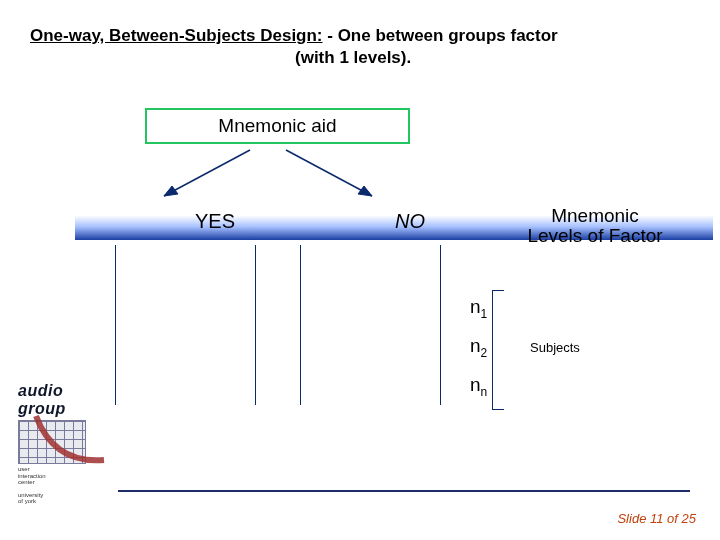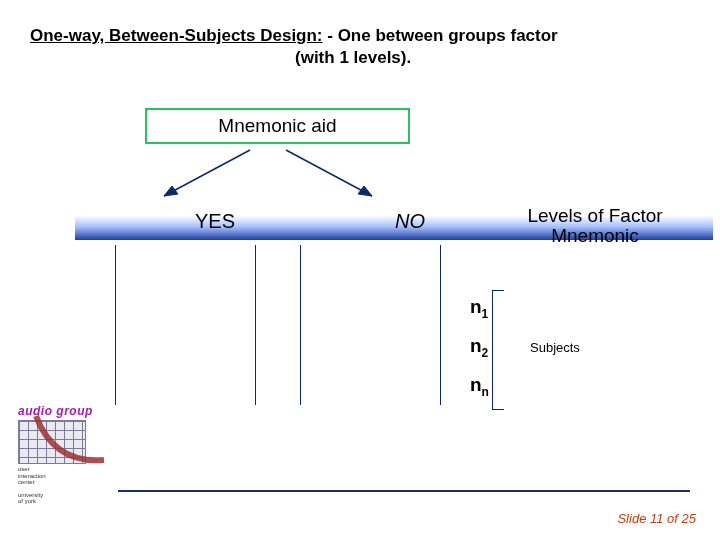--- a/index.html
+++ b/index.html
@@ -38,30 +38,30 @@
   .vline.d { left: 440px; }
 
   .bracket { position: absolute; left: 492px; top: 290px; width: 14px; height: 120px; }
   .bracket::before, .bracket::after, .bracket .mid {
     content: ""; position: absolute; background: #0a2a6c;
   }
   .bracket::before { top: 0; left: 0; width: 12px; height: 1px; }
   .bracket::after { bottom: 0; left: 0; width: 12px; height: 1px; }
   .bracket .mid { top: 0; left: 0; width: 1px; height: 120px; }
 
-  .n-list { position: absolute; left: 470px; top: 296px; font-size: 19px; font-weight: bold; }
+  .n-list { position: absolute; left: 470px; top: 296px; font-size: 19px; }
   .n-item { margin-bottom: 14px; }
   .n-item sub { font-size: 12px; vertical-align: sub; }
 
   .subjects-label { position: absolute; left: 530px; top: 340px; font-size: 13px; }
 
   .arrow { position: absolute; stroke: #0a2a6c; fill: #0a2a6c; }
 
   .logo { position: absolute; left: 18px; bottom: 36px; width: 92px; }
-  .logo-title { font-style: italic; font-weight: bold; font-size: 12px; color: #a21caf; letter-spacing: 0.5px; }
+  .logo-title { font-style: italic; font-weight: bold; font-size: 16px; color: #0f172a; letter-spacing: 0.5px; }
   .logo-grid {
     width: 68px; height: 44px; margin-top: 2px; position: relative;
     background:
       repeating-linear-gradient(to right, #7a7a9a 0 1px, transparent 1px 9px),
       repeating-linear-gradient(to bottom, #7a7a9a 0 1px, transparent 1px 9px);
     background-color: #e9e9f0;
     border: 1px solid #7a7a9a;
   }
   .logo-grid::after {
     content: ""; position: absolute; left: -6px; top: -4px; right: 10px; bottom: -4px;
@@ -100,22 +100,22 @@
   </svg>
 
   <div class="gradbar gradbar-levels"></div>
   <div class="yes-box">
       <span>YES</span>
     </div>
   <div class="no-box">
       <span>NO</span>
     </div>
   <div class="levels-box">
+    <div>Mnemonic</div>
     <div>Levels of Factor</div>
-    <div>Mnemonic</div>
   </div>
 
   <div class="vline a"></div>
   <div class="vline b"></div>
   <div class="vline c"></div>
   <div class="vline d"></div>
 
   <div class="n-list">
     <div class="n-item"><span>n</span><sub>1</sub></div>
     <div class="n-item"><span>n</span><sub>2</sub></div>

